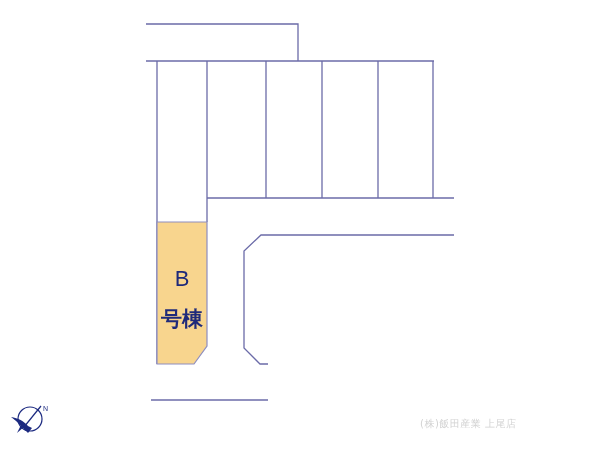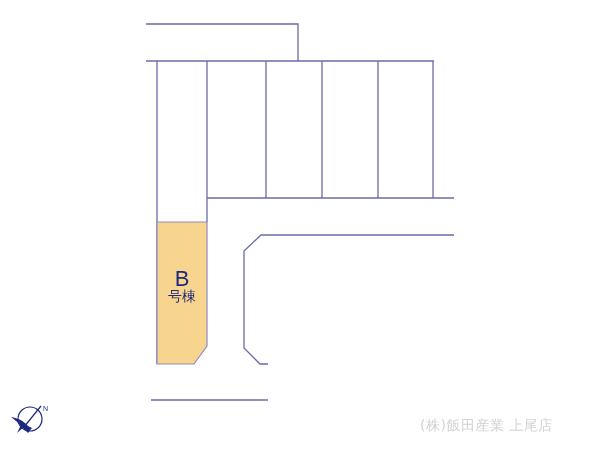--- a/index.html
+++ b/index.html
@@ -2,22 +2,22 @@
 <html><head>
 <meta charset="utf-8">
 <style>
   html, body { margin: 0; padding: 0; background: #ffffff; }
   body { width: 600px; height: 450px; position: relative; overflow: hidden;
          font-family: "DejaVu Sans", sans-serif; }
   svg.plan { position: absolute; left: 0; top: 0; }
   .lot-label { position: absolute; left: 156px; width: 52px; text-align: center;
                color: #1f2a7a; }
   .lot-letter { top: 266px; font-size: 22px; font-family: "Liberation Sans", sans-serif; }
-  .lot-sub { top: 288px; font-size: 14px; font-weight: normal; }
-  .watermark { position: absolute; left: 420px; top: 417px; font-size: 14px;
+  .lot-sub { top: 305px; font-size: 21px; font-weight: bold; }
+  .watermark { position: absolute; left: 420px; top: 417px; font-size: 10px;
                color: #d2d2d2; letter-spacing: 0.5px; text-align: center; }
   .compass { position: absolute; left: 8px; top: 400px; width: 40px; height: 40px; }
 </style>
 </head>
 <body>
 
 <svg class="plan" width="600" height="450" viewBox="0 0 600 450">
   <g fill="none" stroke="#6b6ba8" stroke-width="1.3">
 
     <polyline points="146,24 298,24 298,61"></polyline>

